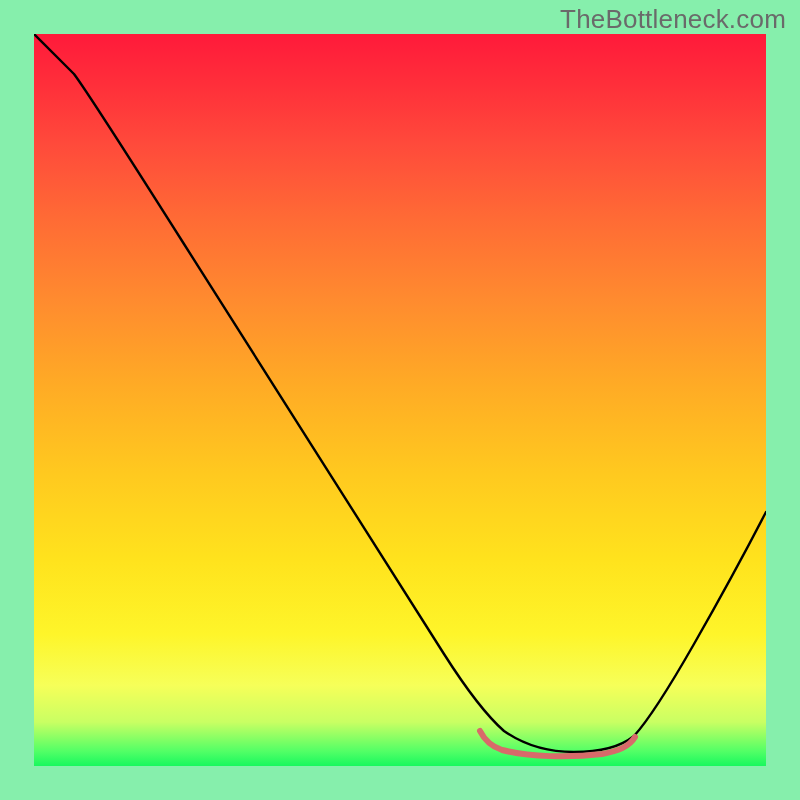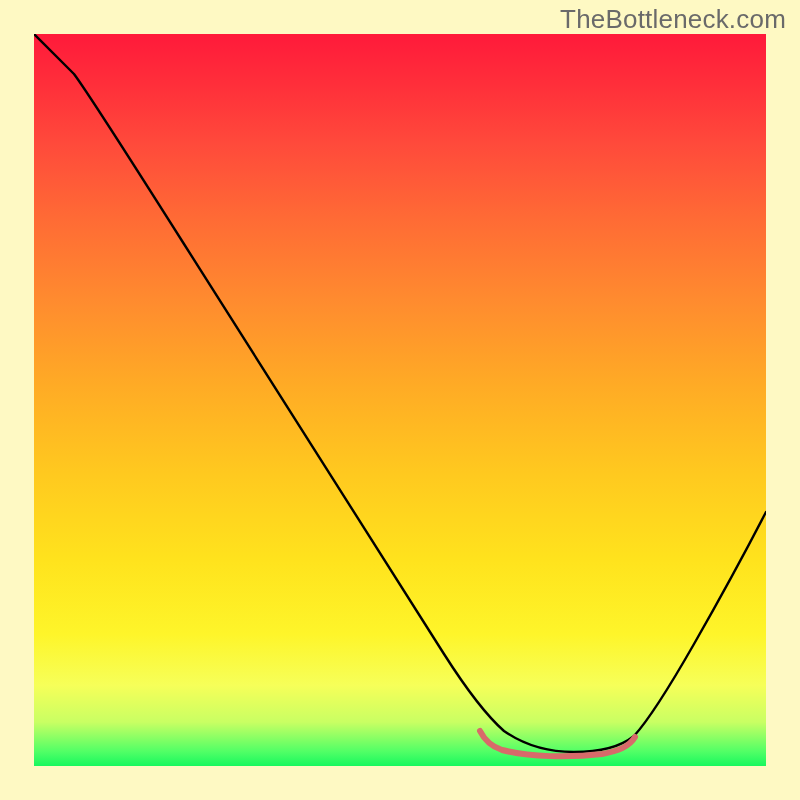--- a/index.html
+++ b/index.html
@@ -9,21 +9,21 @@
     height: 800px;
     background: #000;
     overflow: hidden;
   }
   .frame {
     position: absolute;
     left: 0;
     top: 0;
     width: 800px;
     height: 800px;
-    background: #fef9c3;
+    background: #86efac;
   }
   .watermark {
     position: absolute;
     top: 4px;
     right: 14px;
     color: #6a6a6a;
     font-family: Arial, Helvetica, sans-serif;
     font-size: 26px;
     font-weight: 400;
     letter-spacing: 0.2px;

